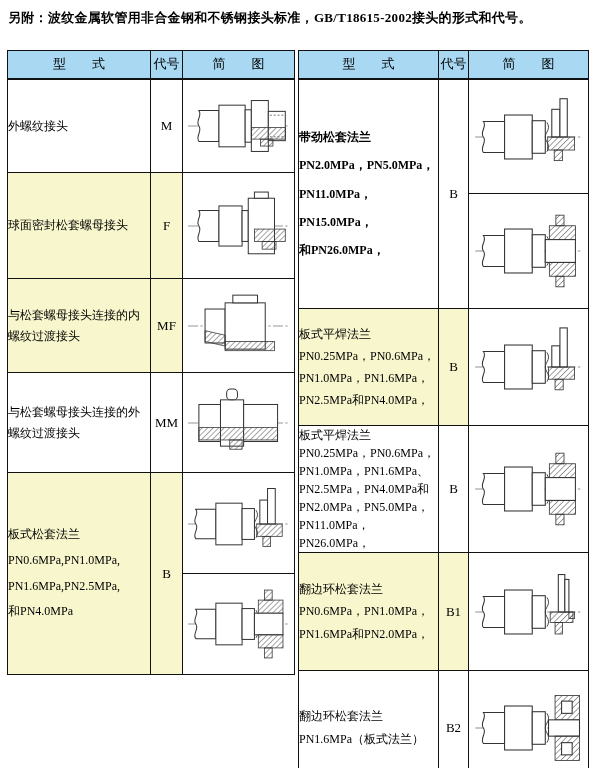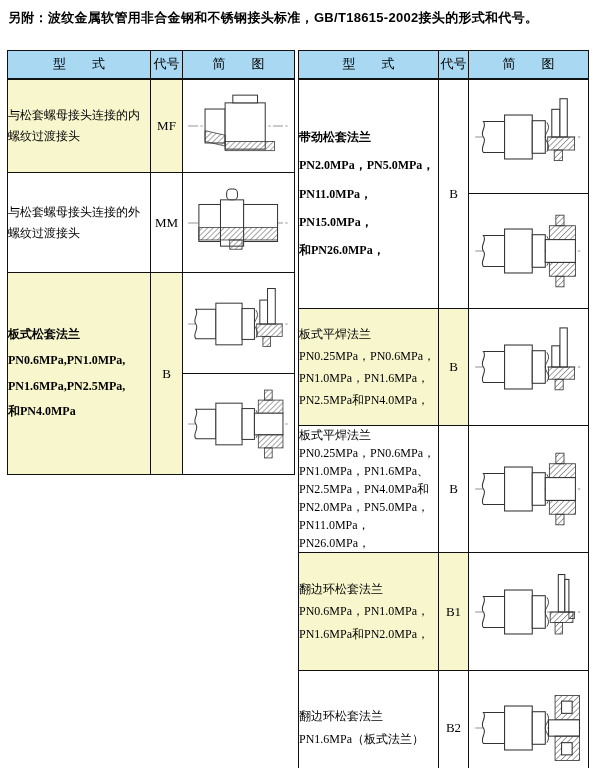--- a/index.html
+++ b/index.html
@@ -1,37 +1,37 @@
 <!DOCTYPE html>
 <html><head>
 <meta charset="utf-8">
 <style>
   html,body{margin:0;padding:0;background:#fff;}
   body{width:600px;height:768px;font-family:"Liberation Serif","DejaVu Serif",serif;color:#000;}
   .page{width:600px;height:768px;box-sizing:border-box;overflow:hidden;}
-  .title{font-family:Liberation Sans, sans-serif;font-weight:bold;font-size:13px;
+  .title{font-family:Liberation Serif, serif;font-weight:bold;font-size:13px;
          padding:9px 8px 7px 8px;letter-spacing:.3px;}
   .tables{display:flex;gap:3px;padding:16px 7px;align-items:flex-start;}
   table.jt{border-collapse:collapse;table-layout:fixed;}
   .jt td{border:1.6px solid #111;padding:0;vertical-align:middle;overflow:hidden;background:#fff;}
   .hdr td{background:#a9d8f2;text-align:center;font-size:13px;
           font-family:"Liberation Sans","DejaVu Sans",sans-serif;border-bottom-width:2px;}
   .type{font-size:12px;padding:4px 2px 4px 8px;white-space:pre-line;line-height:1.7;text-align:left;}
   .code{text-align:center;font-size:13px;}
   .hl{background:#f8f6cc !important;}
   .dwg-cell{text-align:center;}
   .sub{display:flex;align-items:center;justify-content:center;}
   .sub + .sub{border-top:1.6px solid #111;}
   svg.dwg{display:block;margin:0 auto;}
   .dwg .pt{fill:#fff;stroke:#333;stroke-width:1.3;}
   .dwg .ht{fill:url(#hatch);stroke:#333;stroke-width:1;}
   .dwg .cl{stroke:#666;stroke-width:.9;stroke-dasharray:13 3 3 3;}
   .dwg .wv{fill:none;stroke:#333;stroke-width:1.1;}
   .dwg .th{stroke:#333;stroke-width:.9;stroke-dasharray:2.5 2.5;}
-  .lh22{line-height:2.15;font-weight:bold;}
+  .lh22{line-height:2.15;}
   .lh24{line-height:2.35;font-weight:bold;}
   .lh18{line-height:1.85;}
   .lh15{line-height:1.5;}
 </style>
 </head>
 <body>
 
 <svg width="0" height="0" style="position:absolute" aria-hidden="true">
   <defs>
     <pattern id="hatch" width="5" height="5" patternUnits="userSpaceOnUse" patternTransform="rotate(45)">
@@ -51,21 +51,55 @@
           <col style="width:32px">
           <col style="width:112px">
         </colgroup>
       <tbody>
           <tr class="hdr" style="height:28px">
         <td>型　　式</td>
         <td>代号</td>
         <td>简　　图</td>
       </tr>
 
-
+      <tr style="height:94px">
+        <td class="type">外螺纹接头</td>
+        <td class="code">M</td>
+        <td class="dwg-cell">
+          <svg class="dwg" viewBox="0 0 140 100" width="108" height="86">
+            <line class="cl" x1="4" y1="50" x2="136" y2="50"></line>
+            <path class="pt" d="M18,30 c5,7 -5,13 0,20 c5,7 -5,13 0,20 L44,70 L44,30 Z"></path>
+            <rect class="pt" x="44" y="23" width="34" height="54"></rect>
+            <rect class="pt" x="78" y="29" width="8" height="42"></rect>
+            <rect class="pt" x="86" y="17" width="22" height="66"></rect>
+            <rect class="pt" x="108" y="31" width="22" height="38"></rect>
+            <line class="th" x1="110" y1="36" x2="128" y2="36"></line>
+            <line class="th" x1="110" y1="64" x2="128" y2="64"></line>
+            <rect class="ht" x="86" y="52" width="44" height="15"></rect>
+            <rect class="ht" x="98" y="67" width="16" height="9"></rect>
+          </svg>
+        </td>
+      </tr>
+
+      <tr style="height:106px">
+        <td class="type hl">球面密封松套螺母接头</td>
+        <td class="code hl">F</td>
+        <td class="dwg-cell">
+          <svg class="dwg" viewBox="0 0 140 100" width="108" height="96">
+            <line class="cl" x1="4" y1="50" x2="136" y2="50"></line>
+            <path class="pt" d="M18,30 c5,7 -5,13 0,20 c5,7 -5,13 0,20 L44,70 L44,30 Z"></path>
+            <rect class="pt" x="44" y="24" width="30" height="52"></rect>
+            <rect class="pt" x="74" y="30" width="8" height="40"></rect>
+            <rect class="pt" x="82" y="14" width="34" height="72"></rect>
+            <rect class="pt" x="90" y="6" width="18" height="8"></rect>
+            <rect class="ht" x="90" y="54" width="40" height="16"></rect>
+            <rect class="ht" x="100" y="70" width="18" height="10"></rect>
+          </svg>
+        </td>
+      </tr>
 
       <tr style="height:94px">
         <td class="type hl">与松套螺母接头连接的内螺纹过渡接头</td>
         <td class="code hl">MF</td>
         <td class="dwg-cell">
           <svg class="dwg" viewBox="0 0 140 100" width="108" height="86">
             <line class="cl" x1="4" y1="50" x2="136" y2="50"></line>
             <rect class="pt" x="26" y="28" width="26" height="44"></rect>
             <rect class="pt" x="52" y="20" width="52" height="60"></rect>
             <rect class="pt" x="62" y="10" width="32" height="10"></rect>

